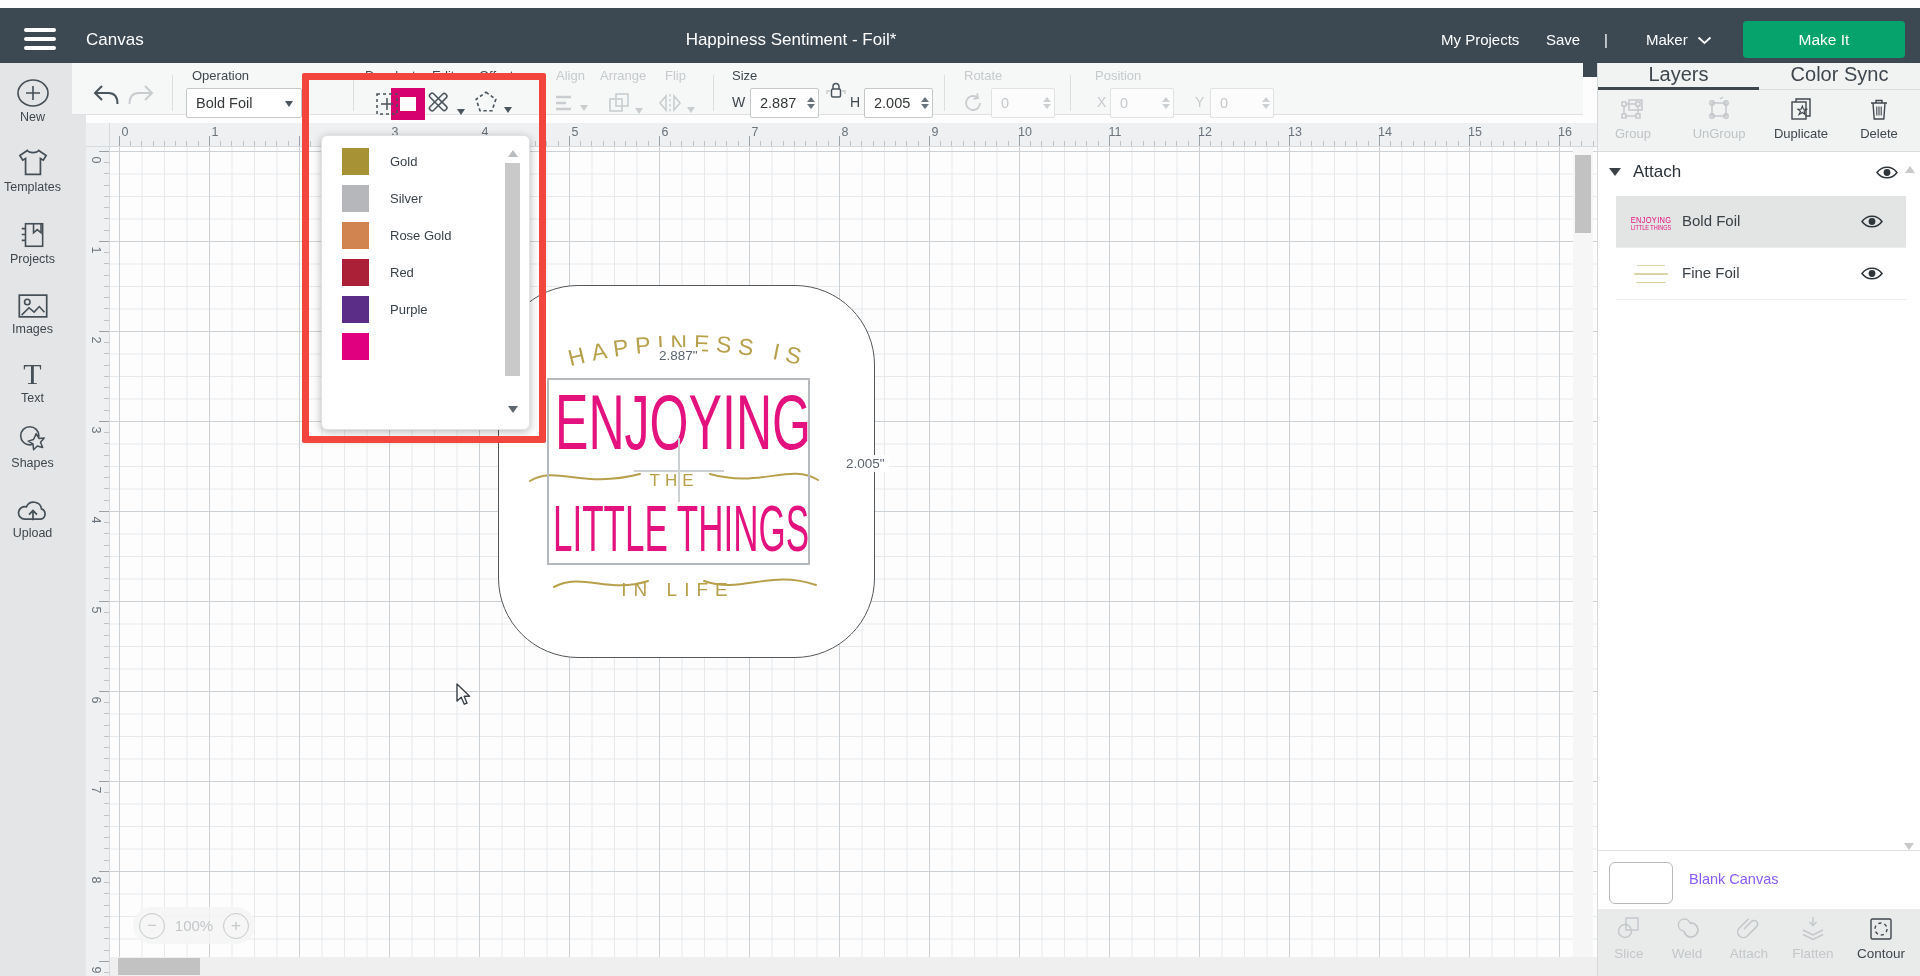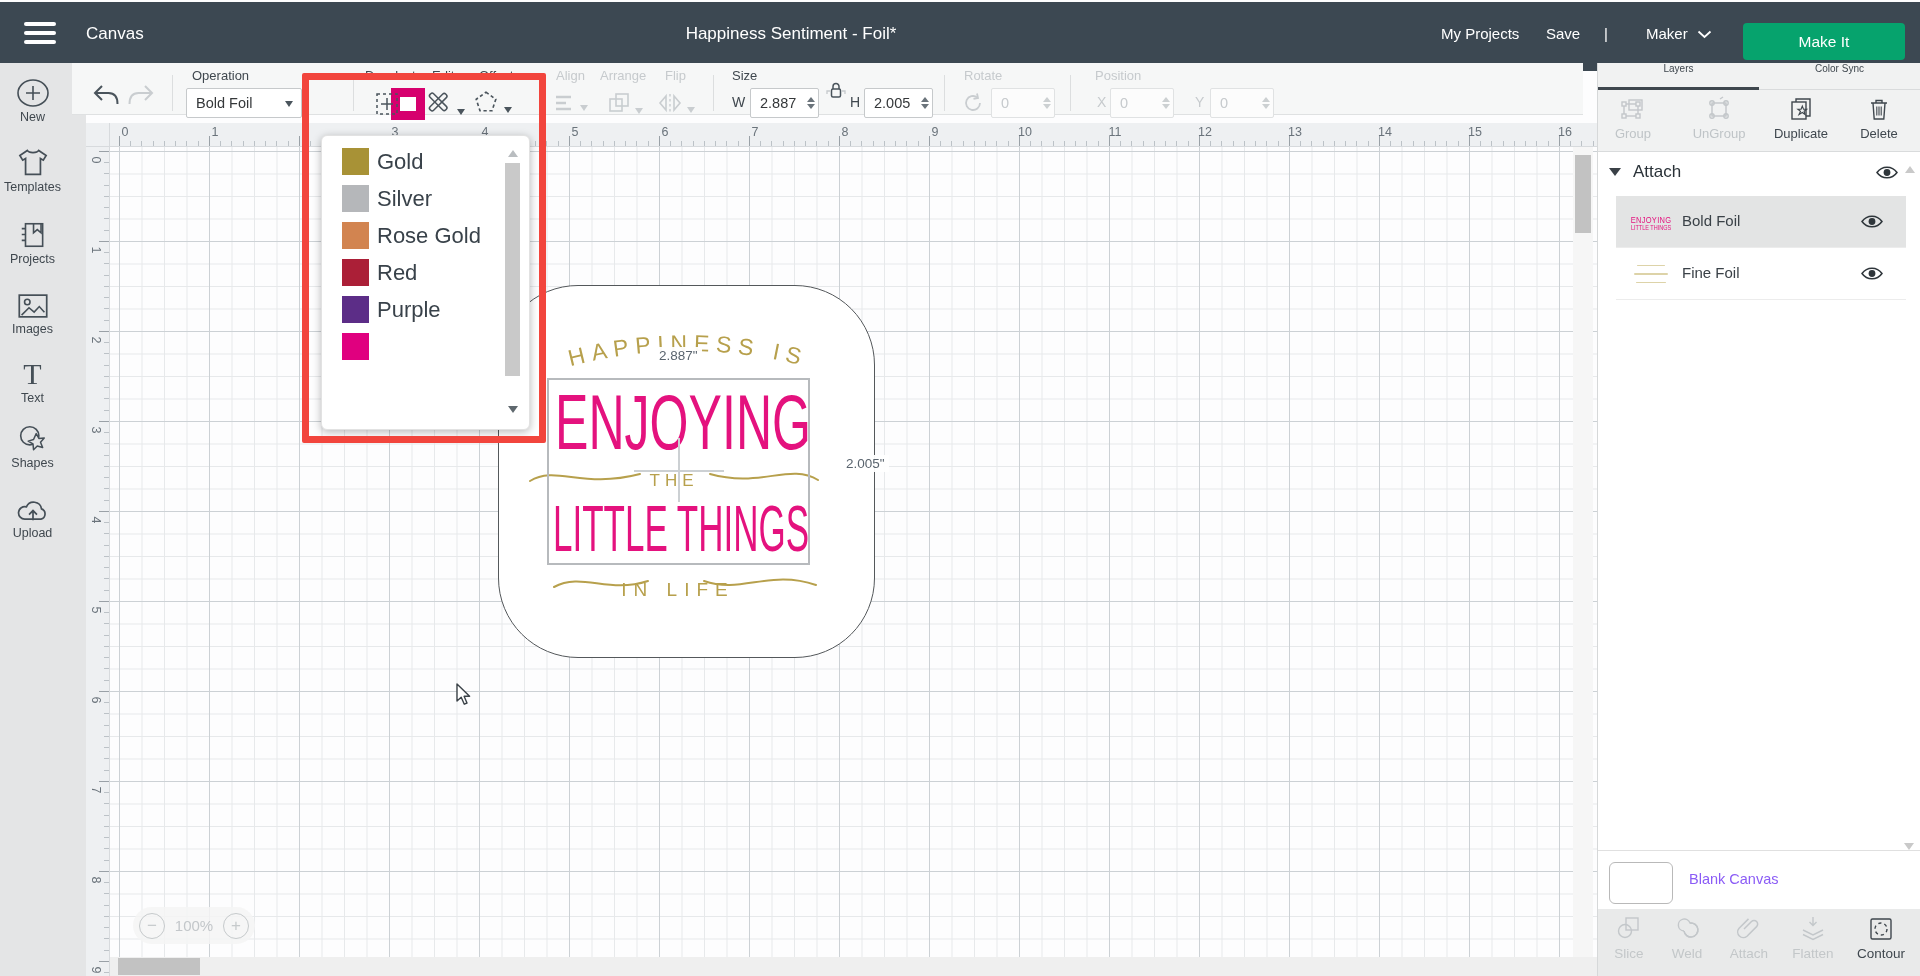--- a/index.html
+++ b/index.html
@@ -1,20 +1,20 @@
 <!DOCTYPE html>
 <html><head>
 <meta charset="utf-8">
 <style>
   html,body{margin:0;padding:0;background:#888;}
   *{box-sizing:border-box;font-family:"Liberation Sans",sans-serif;}
   #app{position:relative;width:1920px;height:976px;background:#fdfdfe;overflow:hidden;}
 
   
-  #header{position:absolute;left:0;top:2px;width:1920px;height:69px;background:#3c4852;color:#fff;}
+  #header{position:absolute;left:0;top:8px;width:1920px;height:69px;background:#3c4852;color:#fff;}
   #hamburger{position:absolute;left:24px;top:20px;width:32px;height:23px;cursor:pointer;}
   #hamburger div{height:3.5px;background:#fff;border-radius:2px;margin-bottom:5.5px;}
   #canvas-label{position:absolute;left:86px;top:0;height:63px;line-height:63px;font-size:17px;}
   #doc-title{position:absolute;left:791px;top:0;transform:translateX(-50%);height:63px;line-height:63px;font-size:17px;}
   .hdr-link{position:absolute;top:0;height:63px;line-height:63px;font-size:15px;color:#fff;cursor:pointer;}
   #make-it-btn{position:absolute;left:1743px;top:13px;width:162px;height:37px;border-radius:4px;
     color:#fff;font-size:15.5px;text-align:center;line-height:37px;cursor:pointer;}
   .hdr-caret{display:inline-block;margin-left:9px;}
 
   
@@ -72,33 +72,33 @@
   #hscroll-track{position:absolute;left:110px;top:957px;width:1487px;height:19px;background:#efefef;}
   #hscroll-thumb{position:absolute;left:8px;top:1px;width:82px;height:17px;background:#c2c2c2;}
   #vscroll-track{position:absolute;left:1573px;top:147px;width:20px;height:810px;background:#f6f6f6;}
   #vscroll-thumb{position:absolute;left:2px;top:8px;width:16px;height:78px;background:#c2c2c2;}
 
   
   #color-picker{position:absolute;left:321px;top:135px;width:209px;height:295px;background:#fff;border:1px solid #e2e2e2;
      border-radius:6px;box-shadow:0 2px 8px rgba(0,0,0,.28);padding-top:7px;overflow:hidden;z-index:5;}
   .cp-row{height:37px;display:flex;align-items:center;padding-left:20px;cursor:pointer;}
   .cp-swatch{width:27px;height:27px;flex:0 0 27px;}
-  .cp-label{margin-left:8px;font-size:22px;color:#39424a;}
+  .cp-label{margin-left:21px;font-size:13px;color:#39424a;}
   #cp-scroll{position:absolute;right:9px;top:10px;width:15px;height:275px;background:#fff;}
   #cp-up{position:absolute;left:3px;top:4px;width:0;height:0;border-left:5px solid transparent;border-right:5px solid transparent;border-bottom:7px solid #b9bdc0;}
   #cp-thumb{position:absolute;left:0;top:17px;width:15px;height:213px;background:#c9c9c9;}
   #cp-down{position:absolute;left:3px;bottom:8px;width:0;height:0;border-left:5px solid transparent;border-right:5px solid transparent;border-top:7px solid #5f686e;}
 
   
   #annotation-rect{position:absolute;left:302px;top:73px;width:244px;height:370px;border:7px solid #f2453d;border-radius:2px;z-index:6;pointer-events:none;}
 
   
   #right-panel{position:absolute;left:1597px;top:63px;width:323px;height:913px;background:#fff;border-left:1px solid #d6d8d9;}
   #rp-tabs{position:absolute;left:0;top:0;width:323px;height:27px;background:#f1f2f2;border-bottom:1px solid #d9dbdc;}
-  .rp-tab{position:absolute;top:0;width:161px;height:27px;text-align:center;font-size:10px;color:#3f474e;cursor:pointer;}
+  .rp-tab{position:absolute;top:0;width:161px;height:27px;text-align:center;font-size:20px;color:#3f474e;cursor:pointer;}
   .rp-tab.active{border-bottom:3px solid #3f474e;font-weight:400;}
   #rp-actions{position:absolute;left:0;top:27px;width:323px;height:62px;background:#f1f2f2;border-bottom:1px solid #d9dbdc;}
   .rp-act{position:absolute;top:6px;width:70px;text-align:center;cursor:pointer;}
   .rp-act svg{display:block;margin:0 auto;}
   .rp-act .lab{font-size:13px;margin-top:4px;color:#3f474e;}
   .rp-act.dis .lab{color:#bfc4c7;}
   #attach-header{position:absolute;left:0;top:89px;width:323px;height:44px;}
   #attach-caret{position:absolute;left:11px;top:16px;width:0;height:0;border-left:6px solid transparent;border-right:6px solid transparent;border-top:8px solid #3a4147;}
   #attach-label{position:absolute;left:35px;top:10px;font-size:17px;color:#2a3238;}
   .layer-row{position:absolute;left:18px;width:290px;height:52px;border-bottom:1px solid #ececec;cursor:pointer;}
@@ -138,21 +138,21 @@
     <div id="canvas-label">Canvas</div>
     <div id="doc-title">Happiness Sentiment - Foil*</div>
     <div class="hdr-link" style="left:1441px;">My Projects</div>
     <div class="hdr-link" style="left:1546px;">Save</div>
     <div class="hdr-link" style="left:1604px;">|</div>
     <div class="hdr-link" style="left:1646px;">
       <span>Maker</span><span class="hdr-caret"><svg width="15" height="9" viewBox="0 0 15 9">
             <path d="M1.5 1.5 L7.5 7 L13.5 1.5" fill="none" stroke="#fff" stroke-width="1.8"></path>
           </svg></span>
     </div>
-    <div id="make-it-btn" style="background: rgb(6, 163, 109); margin-top: 8px;">Make It</div>
+    <div id="make-it-btn" style="background: rgb(6, 163, 109);">Make It</div>
   </div>
 
   <div id="sidebar">
     <div class="sb-item" style="top:15px;">
       <svg width="36" height="30" viewBox="0 0 36 30">
           <ellipse cx="18" cy="15" rx="15" ry="13" fill="none" stroke="#454f57" stroke-width="1.6"></ellipse>
           <path d="M18 8 v14 M11 15 h14" stroke="#454f57" stroke-width="1.6"></path>
         </svg>
       <div class="sb-label">New</div>
     </div>

